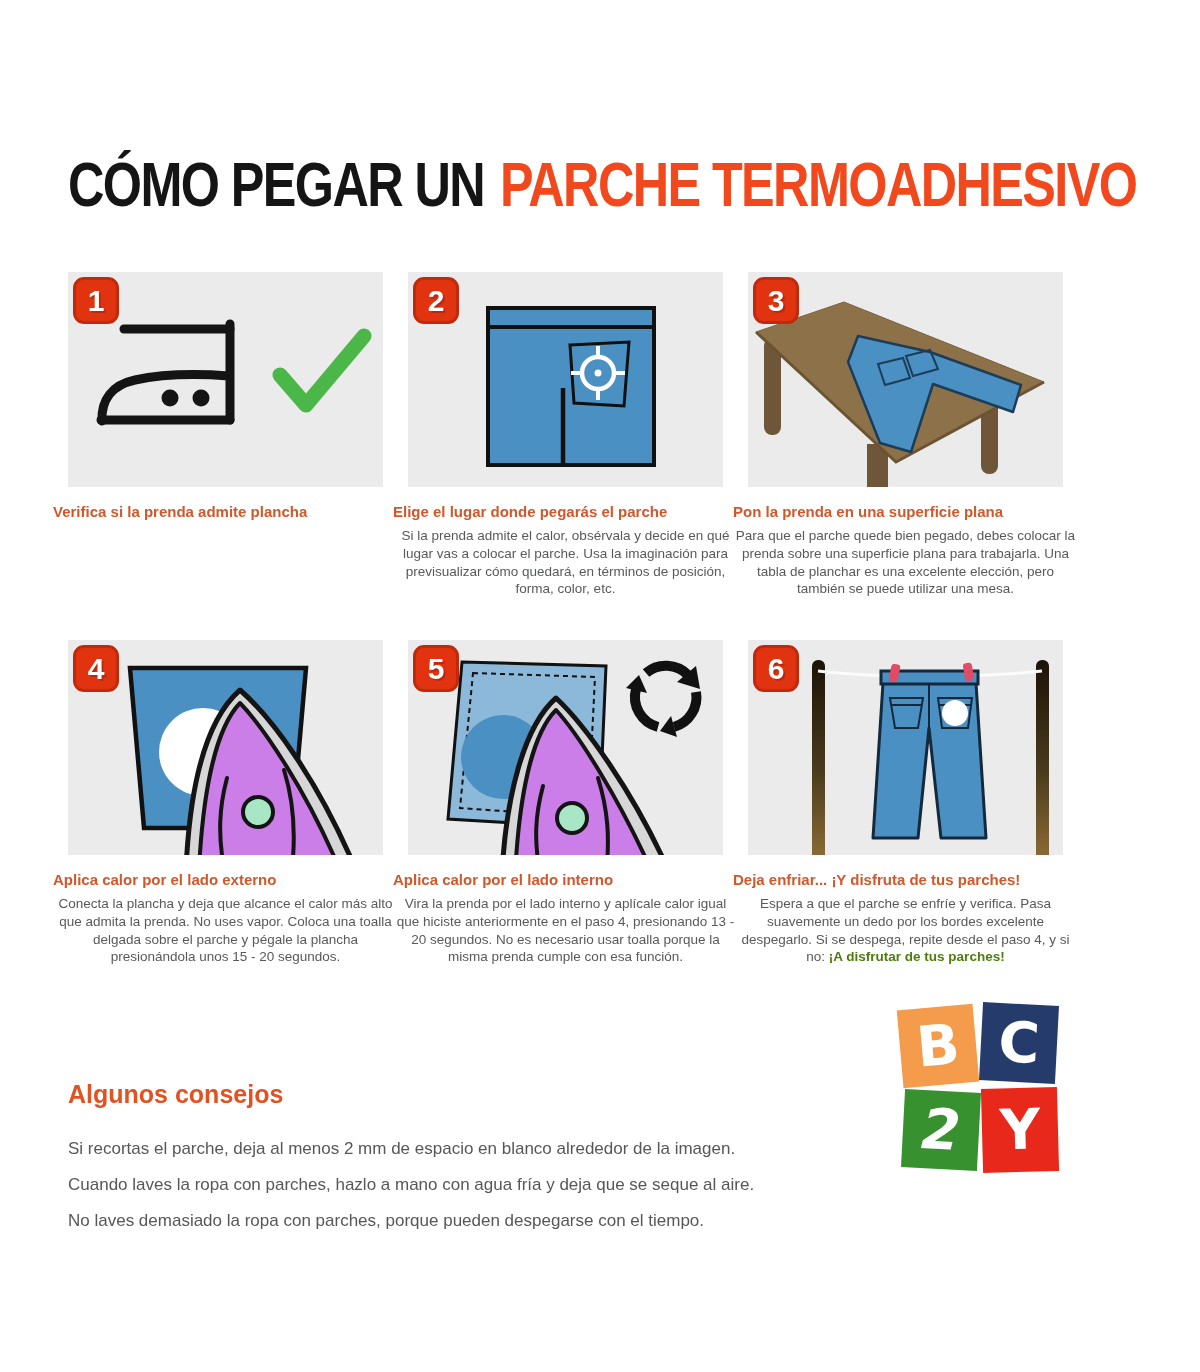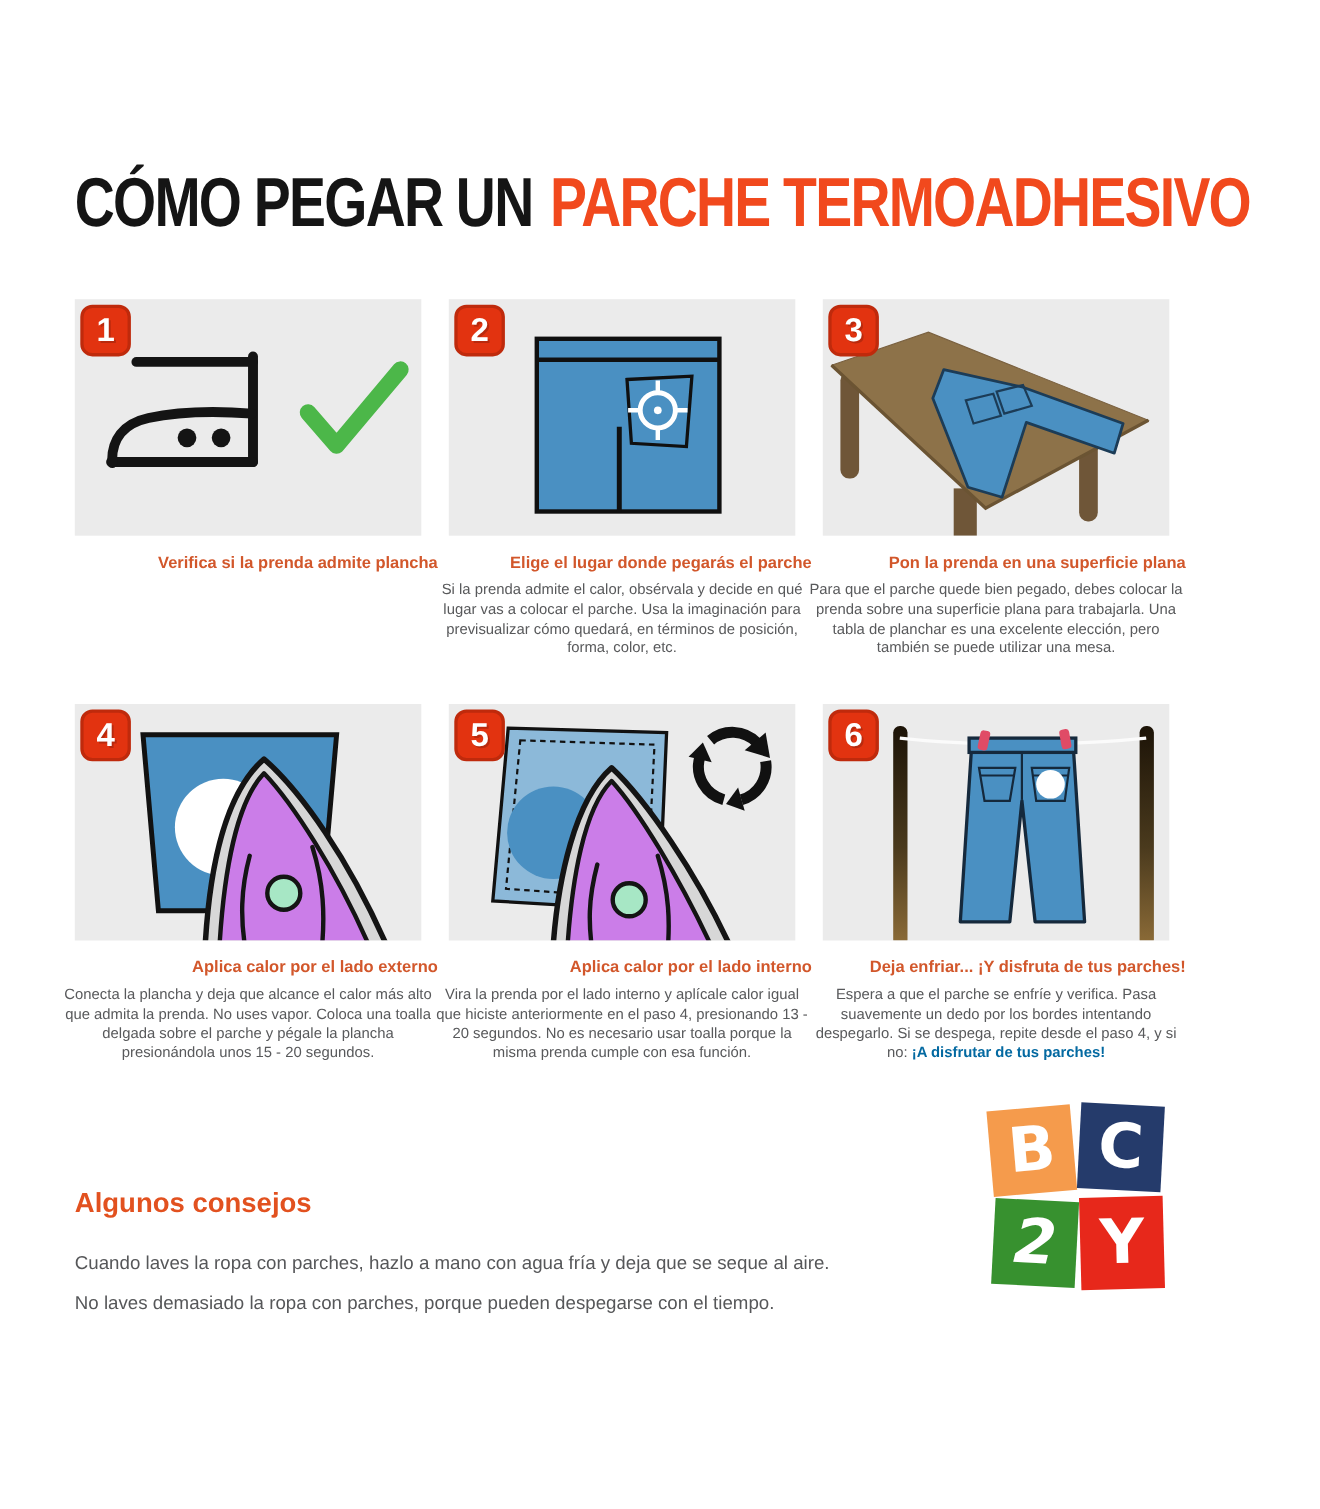--- a/index.html
+++ b/index.html
@@ -13,24 +13,24 @@
   
   .row{position:absolute;left:68px;width:995px;display:flex;gap:25px;}
   .row1{top:272px;}
   .row2{top:640px;}
   .card{width:315px;}
   .figure{position:relative;width:315px;height:215px;background:#ebebeb;overflow:hidden;}
   .badge{position:absolute;top:5px;left:5px;width:46px;height:47px;background:#e23310;
          border:3px solid #bf2a0c;border-radius:11px;color:#fff;font-weight:800;font-size:30px;
          display:flex;align-items:center;justify-content:center;box-sizing:border-box;
          text-shadow:2px 2px 0 rgba(0,0,0,.18);}
-  .step-heading{margin:16px -15px 0;text-align:right;color:#d2572b;font-weight:700;
+  .step-heading{margin:16px -15px 0;text-align:left;color:#d2572b;font-weight:700;
                 font-size:15px;white-space:nowrap;}
   .step-body{margin:7px -13px 0;text-align:center;color:#58595b;font-size:13.5px;line-height:1.32;}
-  .step-body b{color:#0369a1;}
+  .step-body b{color:#4d7c0f;}
   
   .tips{position:absolute;left:68px;top:1080px;width:720px;}
   .tips-heading{margin:0 0 30px 0;color:#e2511f;font-size:25px;font-weight:800;}
   .tip{color:#565759;font-size:17px;margin-bottom:16px;}
   
   .logo{position:absolute;left:900px;top:1004px;width:162px;height:168px;}
   .tile{position:absolute;width:76px;height:78px;display:flex;align-items:center;justify-content:center;
         color:#fff;font-weight:800;font-family:"DejaVu Sans", sans-serif;font-size:56px;line-height:1;}
   .tile-b{left:0;top:3px;background:#f59b4c;transform:rotate(-5deg);}
   .tile-c{left:81px;top:0;background:#253b6b;transform:rotate(3deg);}
@@ -176,26 +176,27 @@
             <polygon points="190,58 224,58 220,88 194,88" fill="none" stroke="#15293c" stroke-width="2"></polygon>
             <path d="M191,65 L223,65" stroke="#15293c" stroke-width="2"></path>
             <circle cx="207" cy="73" r="13" fill="#ffffff"></circle>
           </g>
           <rect x="142" y="24" width="9" height="18" rx="3" fill="#e04b66" transform="rotate(12 146 33)"></rect>
           <rect x="216" y="23" width="9" height="18" rx="3" fill="#e04b66" transform="rotate(-10 220 32)"></rect>
         </svg>
         <div class="badge">6</div>
       </div>
       <div class="step-heading">Deja enfriar... ¡Y disfruta de tus parches!</div>
-      <div class="step-body"><span>Espera a que el parche se enfríe y verifica. Pasa suavemente un dedo por los bordes intentando despegarlo. Si se despega, repite desde el paso 4, y si no: </span><b>¡A disfrutar de tus parches!</b></div>
+      <div class="step-body"><span>Espera a que el parche se enfríe y verifica. Pasa suavemente un dedo por los bordes excelente despegarlo. Si se despega, repite desde el paso 4, y si no: </span><b>¡A disfrutar de tus parches!</b></div>
     </div>
   </div>
 
   <div class="tips">
     <h2 class="tips-heading">Algunos consejos</h2>
+    <div class="tip">Si recortas el parche, deja al menos 2 mm de espacio en blanco alrededor de la imagen.</div>
     <div class="tip">Cuando laves la ropa con parches, hazlo a mano con agua fría y deja que se seque al aire.</div>
     <div class="tip">No laves demasiado la ropa con parches, porque pueden despegarse con el tiempo.</div>
   </div>
 
   <div class="logo">
     <div class="tile tile-b">B</div>
     <div class="tile tile-c">C</div>
     <div class="tile tile-2">2</div>
     <div class="tile tile-y">Y</div>
   </div>

